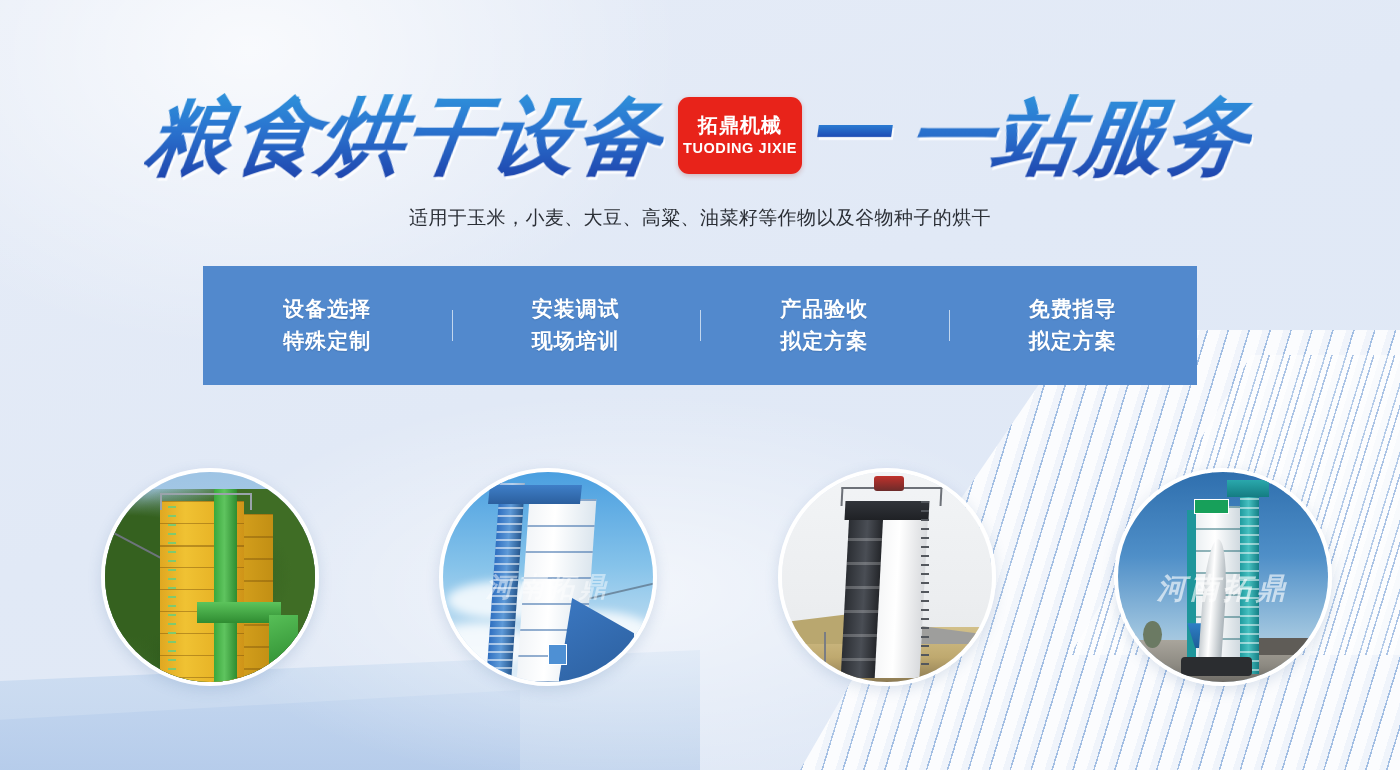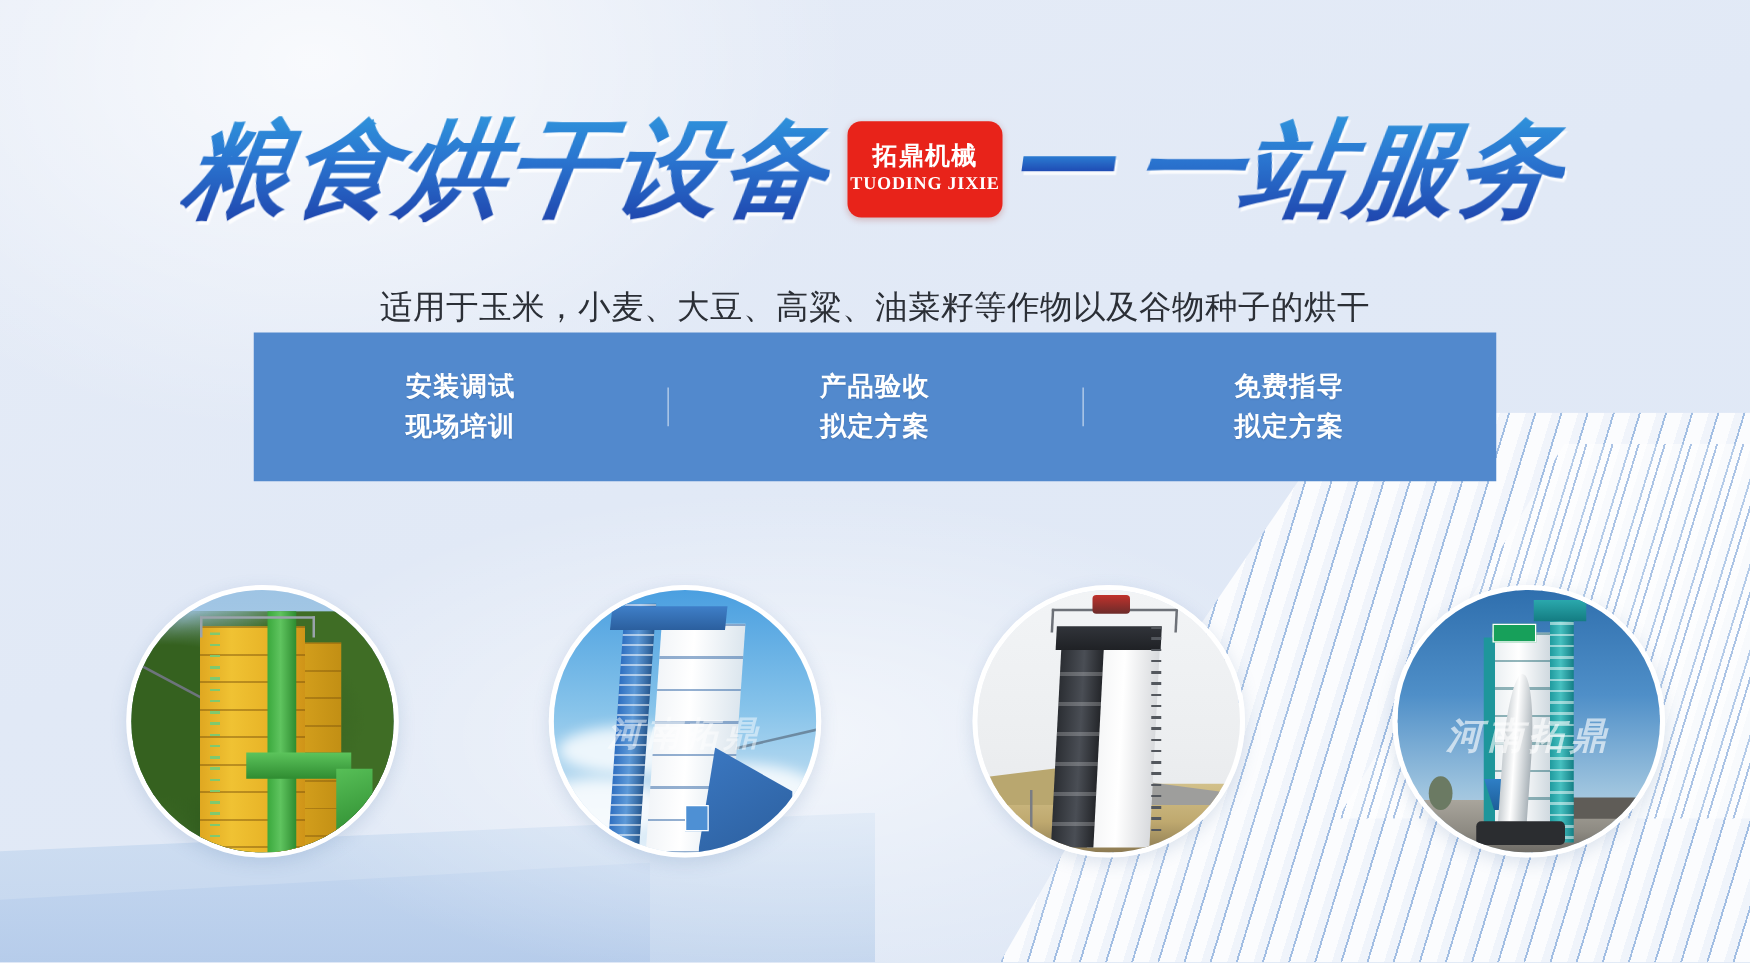--- a/index.html
+++ b/index.html
@@ -102,31 +102,30 @@
     display:flex;flex-direction:column;align-items:center;justify-content:center;
     box-shadow:0 2px 5px rgba(160,30,20,.25);
     flex:none;
   }
   .logo-cn{
     color:#ffffff;font-size:20px;font-weight:bold;line-height:1.05;
     font-family:"DejaVu Sans","Liberation Sans",sans-serif;letter-spacing:1px;
   }
   .logo-en{
     color:#ffffff;font-size:14.5px;font-weight:bold;letter-spacing:.6px;
-    margin-top:4px;font-family:Liberation Serif, serif;
+    margin-top:4px;font-family:Liberation Sans, sans-serif;
   }
 
   
   .subtitle{
     position:absolute;left:0;right:0;top:205px;
     text-align:center;
     font-family:"DejaVu Sans","Liberation Sans",sans-serif;
-    font-size:26px;color:#2b2f36;letter-spacing:.4px;
+    font-size:19px;color:#2b2f36;letter-spacing:.4px;
     font-weight:500;
-    margin-top:23px;
   }
 
   
   .feature-bar{
     position:absolute;left:203px;top:266px;width:994px;height:119px;
     background:#5289cd;
     display:flex;align-items:center;
   }
   .feature-cell{
     flex:1;display:flex;flex-direction:column;align-items:center;justify-content:center;
@@ -284,20 +283,24 @@
       <div class="logo-en">TUODING JIXIE</div>
     </div>
     <div class="hl-dash"></div>
     <div class="hl-text">一站服务</div>
   </div>
 
   <div class="subtitle">适用于玉米，小麦、大豆、高粱、油菜籽等作物以及谷物种子的烘干</div>
 
   <div class="feature-bar">
     <div class="feature-cell">
+      <div class="feature-line">设备选择</div>
+      <div class="feature-line">特殊定制</div>
+    </div>
+    <div class="feature-cell">
       <div class="feature-line">安装调试</div>
       <div class="feature-line">现场培训</div>
     </div>
     <div class="feature-cell">
       <div class="feature-line">产品验收</div>
       <div class="feature-line">拟定方案</div>
     </div>
     <div class="feature-cell">
       <div class="feature-line">免费指导</div>
       <div class="feature-line">拟定方案</div>

